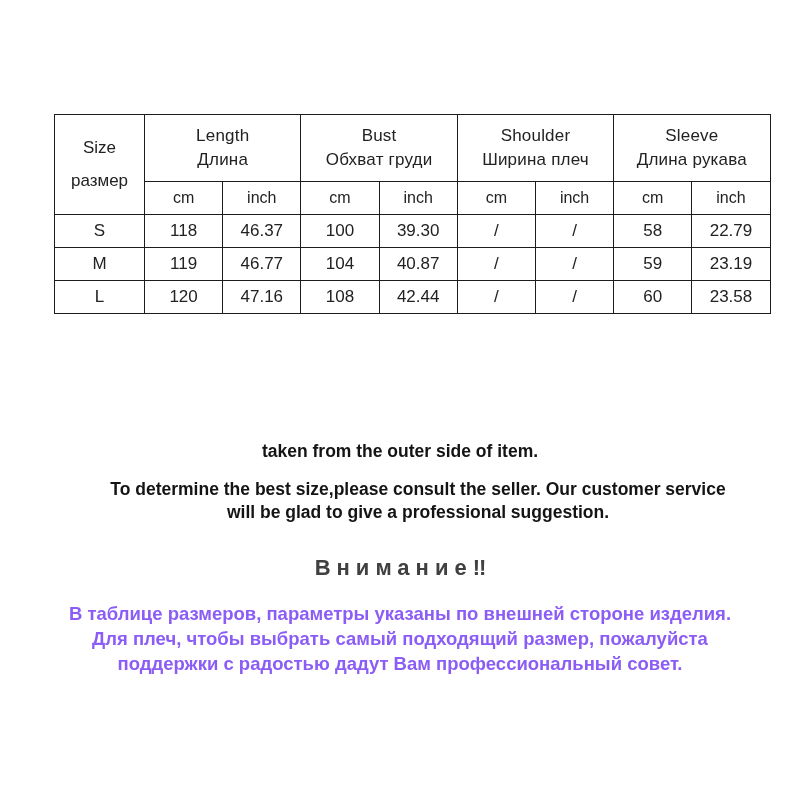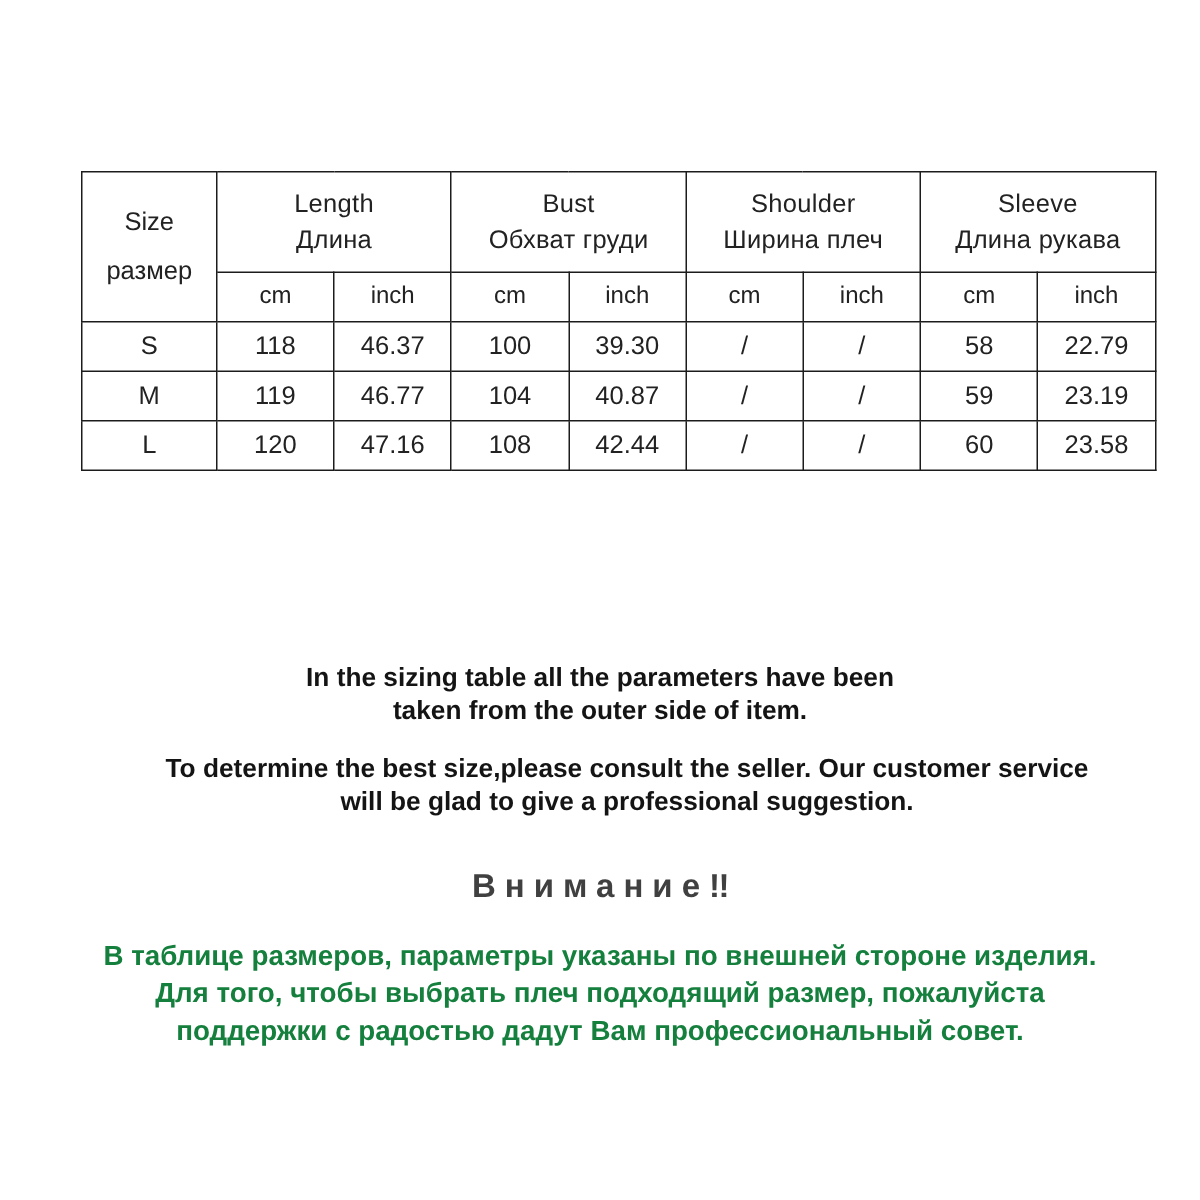--- a/index.html
+++ b/index.html
@@ -109,21 +109,21 @@
     letter-spacing: 6px;
     line-height: 1;
     margin: 34px 0 22px 0;
   }
   .attn-ru .bangs { letter-spacing: -1px; }
 
   .para-ru {
     font-size: 18.5px;
     font-weight: bold;
     line-height: 1.36;
-    color: #15803d;
+    color: #8b5cf6;
     margin: 0;
   }
   .para-ru .ln { display: block; }
 </style>
 </head>
 <body>
 
 <div id="size-table-wrap">
   <table class="size-table">
     <colgroup>
@@ -206,32 +206,31 @@
         <td class="data-cell">23.58</td>
       </tr>
     </tbody>
   </table>
 </div>
 
 <div id="notice">
 
 
   <div class="para-en">
-    <span class="ln">In the sizing table all the parameters have been</span>
     <span class="ln">taken from the outer side of item.</span>
   </div>
 
   <div class="para-en second">
     <span class="ln">To determine the best size,please consult the seller. Our customer service</span>
     <span class="ln">will be glad to give a professional suggestion.</span>
   </div>
 
   <div class="attn-ru">
     <span>Внимание</span><span class="bangs">!!</span>
   </div>
 
   <div class="para-ru">
     <span class="ln">В таблице размеров, параметры указаны по внешней стороне изделия.</span>
-    <span class="ln">Для того, чтобы выбрать плеч подходящий размер, пожалуйста</span>
+    <span class="ln">Для плеч, чтобы выбрать самый подходящий размер, пожалуйста</span>
     <span class="ln">поддержки с радостью дадут Вам профессиональный совет.</span>
   </div>
 
 </div>
 
 </body></html>

